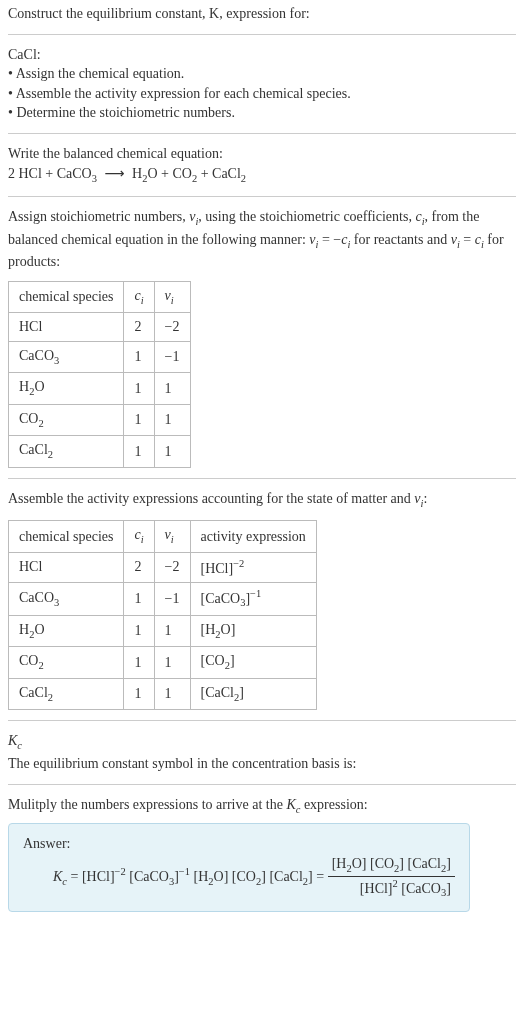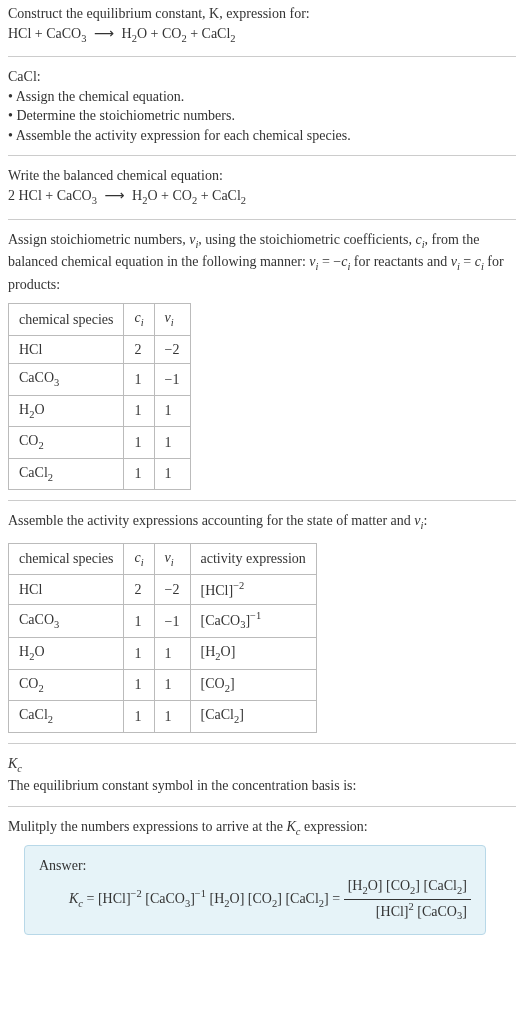--- a/index.html
+++ b/index.html
@@ -43,21 +43,20 @@
   th {
     background: #fff;
   }
   .answer-box {
     background: #e6f3f8;
     border: 1px solid #b8d8e8;
     border-radius: 4px;
     padding: 10px 14px;
     margin-top: 6px;
     width: fit-content;
-    margin-left: 16px;
   }
   .arrow {
     display: inline-block;
     margin: 0 4px;
   }
   .frac {
     display: inline-block;
     vertical-align: middle;
     text-align: right;
   }
@@ -77,34 +76,29 @@
     margin-left: 30px;
   }
 </style>
 </head>
 <body>
 
 <div class="section">
   <div>
     <span>Construct the equilibrium constant, K, expression for:</span>
   </div>
-  <div>
-    <span class="nowrap"><span>HCl + CaCO</span><sub>3</sub></span>
-    <span class="arrow">⟶</span>
-    <span class="nowrap"><span>H</span><sub>2</sub><span>O + CO</span><sub>2</sub><span> + CaCl</span><sub>2</sub></span>
-  </div>
 </div>
 
 <hr>
 
 <div class="section">
   <div>CaCl:</div>
   <div>• Assign the chemical equation.</div>
+  <div>• Assemble the activity expression for each chemical species.</div>
   <div>• Determine the stoichiometric numbers.</div>
-  <div>• Assemble the activity expression for each chemical species.</div>
 </div>
 
 <hr>
 
 <div class="section">
   <div>Write the balanced chemical equation:</div>
   <div>
     <span class="nowrap"><span>2 HCl + CaCO</span><sub>3</sub></span>
     <span class="arrow">⟶</span>
     <span class="nowrap"><span>H</span><sub>2</sub><span>O + CO</span><sub>2</sub><span> + CaCl</span><sub>2</sub></span>

